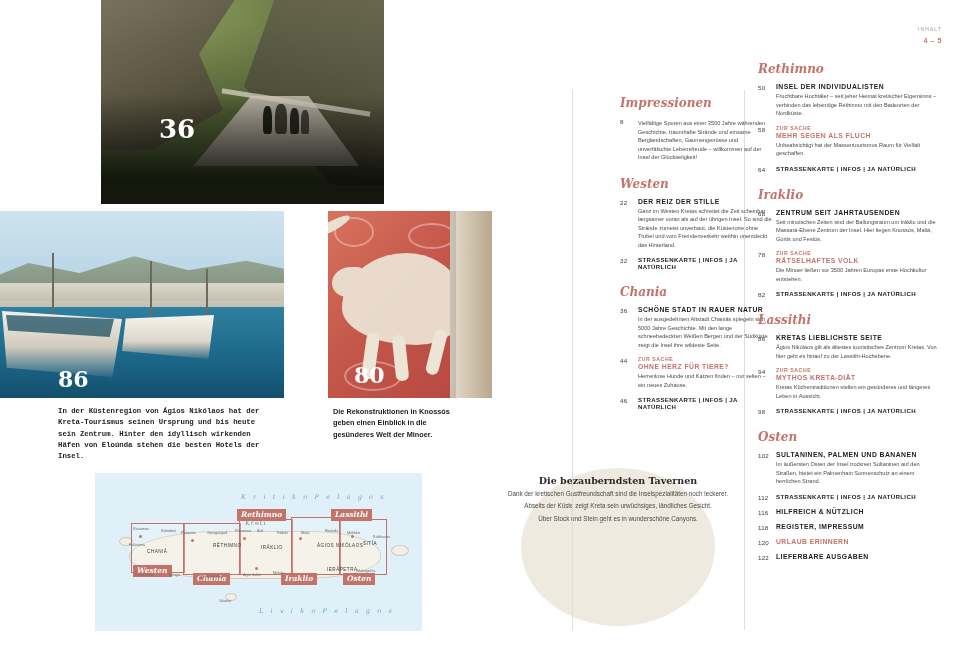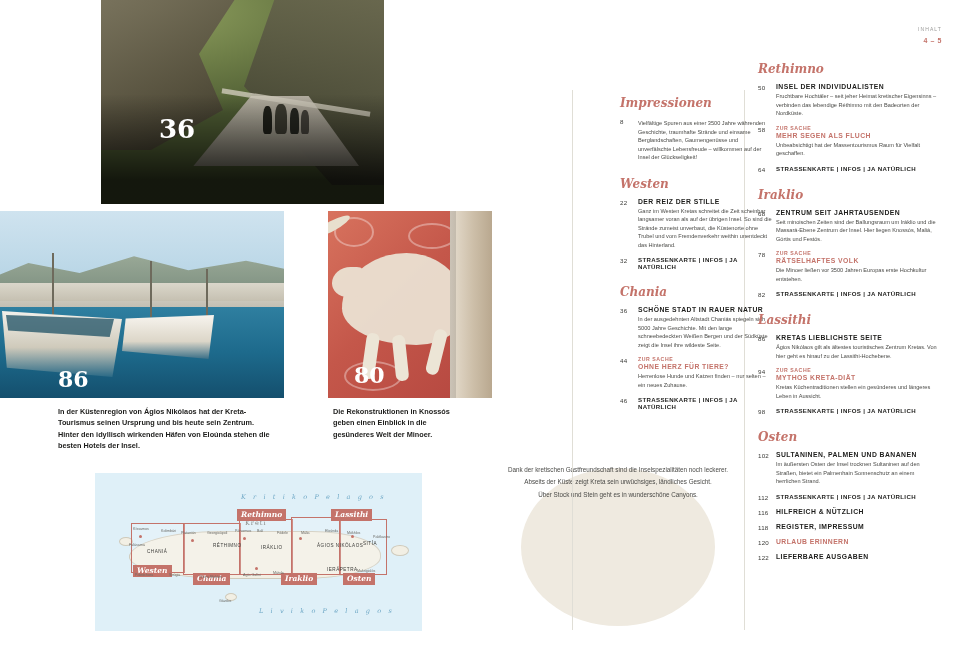--- a/index.html
+++ b/index.html
@@ -168,20 +168,21 @@
     position: absolute; left: 58px; bottom: 8px; font-size: 22px;
   }
 
   #caption-boats {
     left: 58px; top: 406px;
     width: 212px;
     font-size: 7.3px;
     line-height: 1.55;
     font-weight: 700;
     color: #1d1d1b;
+    font-family: Liberation Mono, monospace;
   }
 
   
   #photo-fresco {
     left: 305px; top: 211px;
     width: 164px; height: 187px;
     overflow: hidden;
     background: #8b5cf6;
     margin-left: 23px;
   }
@@ -515,20 +516,21 @@
   <div class="town-label" style="left:40px;  top:100px;">Paleóchora</div>
   <div class="town-label" style="left:74px;  top:100px;">Soúgia</div>
   <div class="town-label" style="left:104px; top:102px;">Chóra Sfakíon</div>
   <div class="town-label" style="left:124px; top:126px;">Gávdos</div>
 </div>
 
 <div class="abs" id="favorites">
   <div class="disc"></div>
   <div class="content">
 
+    <div class="fav-head">Die bezauberndsten Tavernen</div>
     <div class="fav-sub">Dank der kretischen Gastfreundschaft sind die Inselspezialitäten noch leckerer.</div>
 
     <div class="fav-sub">Abseits der Küste zeigt Kreta sein urwüchsiges, ländliches Gesicht.</div>
 
     <div class="fav-sub">Über Stock und Stein geht es in wunderschöne Canyons.</div>
   </div>
 </div>
 
 <div class="toc-rule" id="rule-1"></div>
 <div class="toc-rule" id="rule-2"></div>

